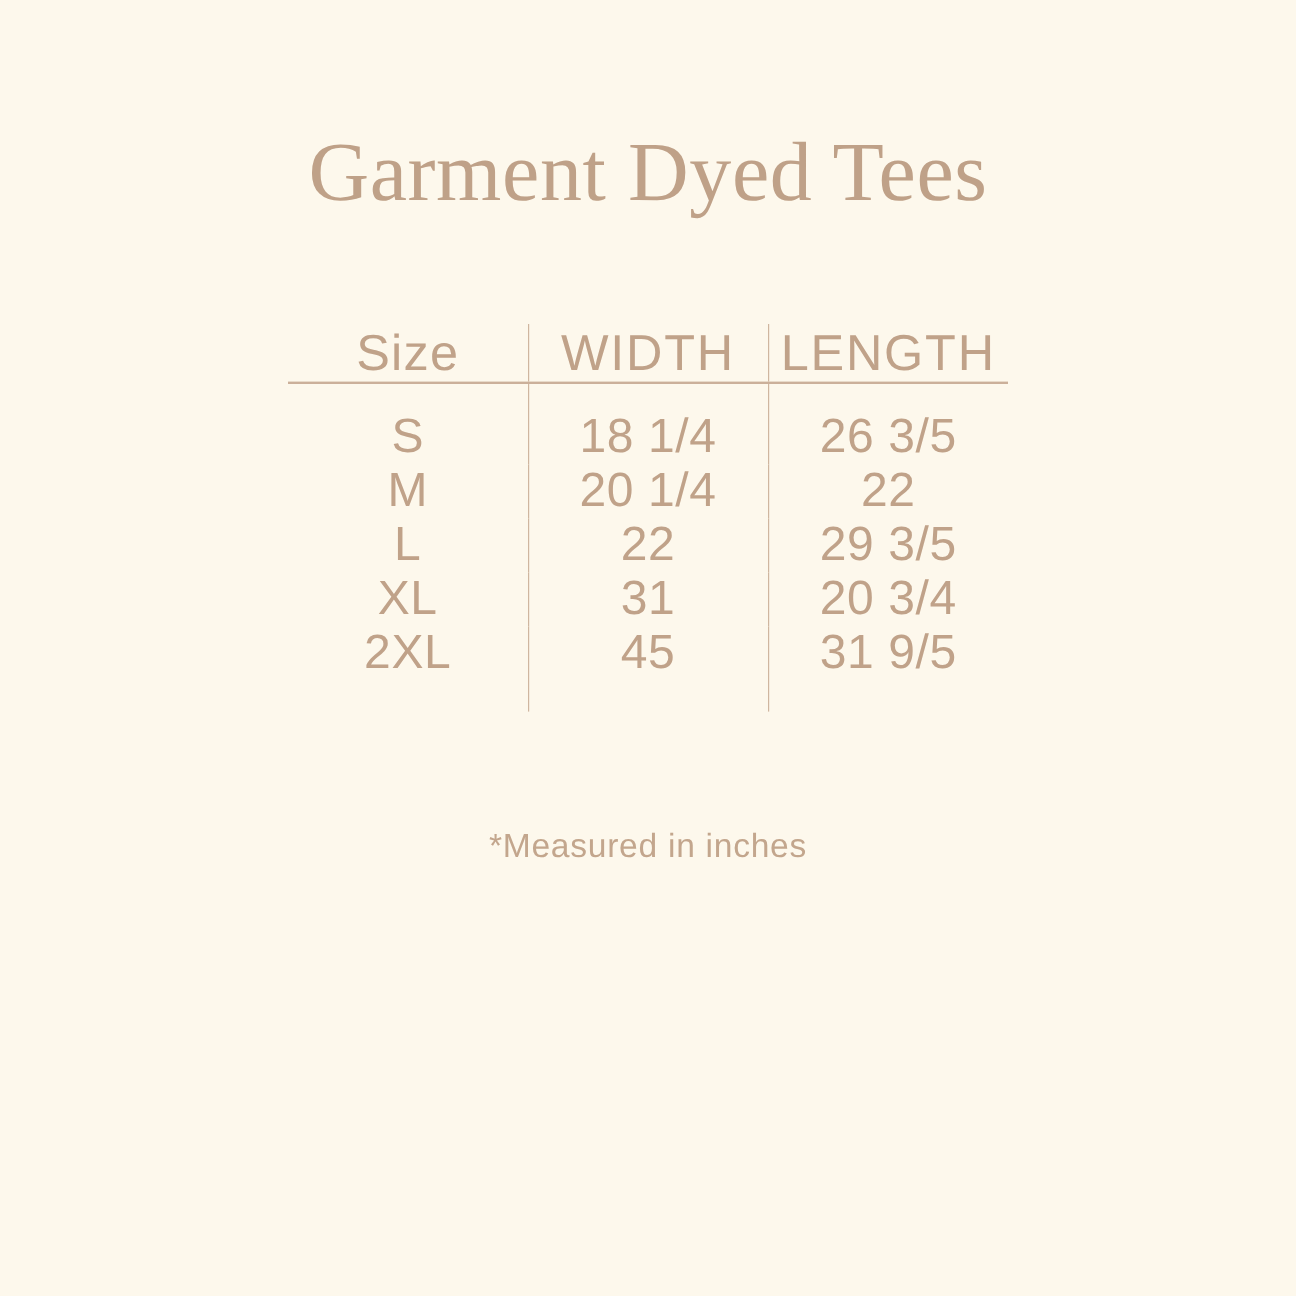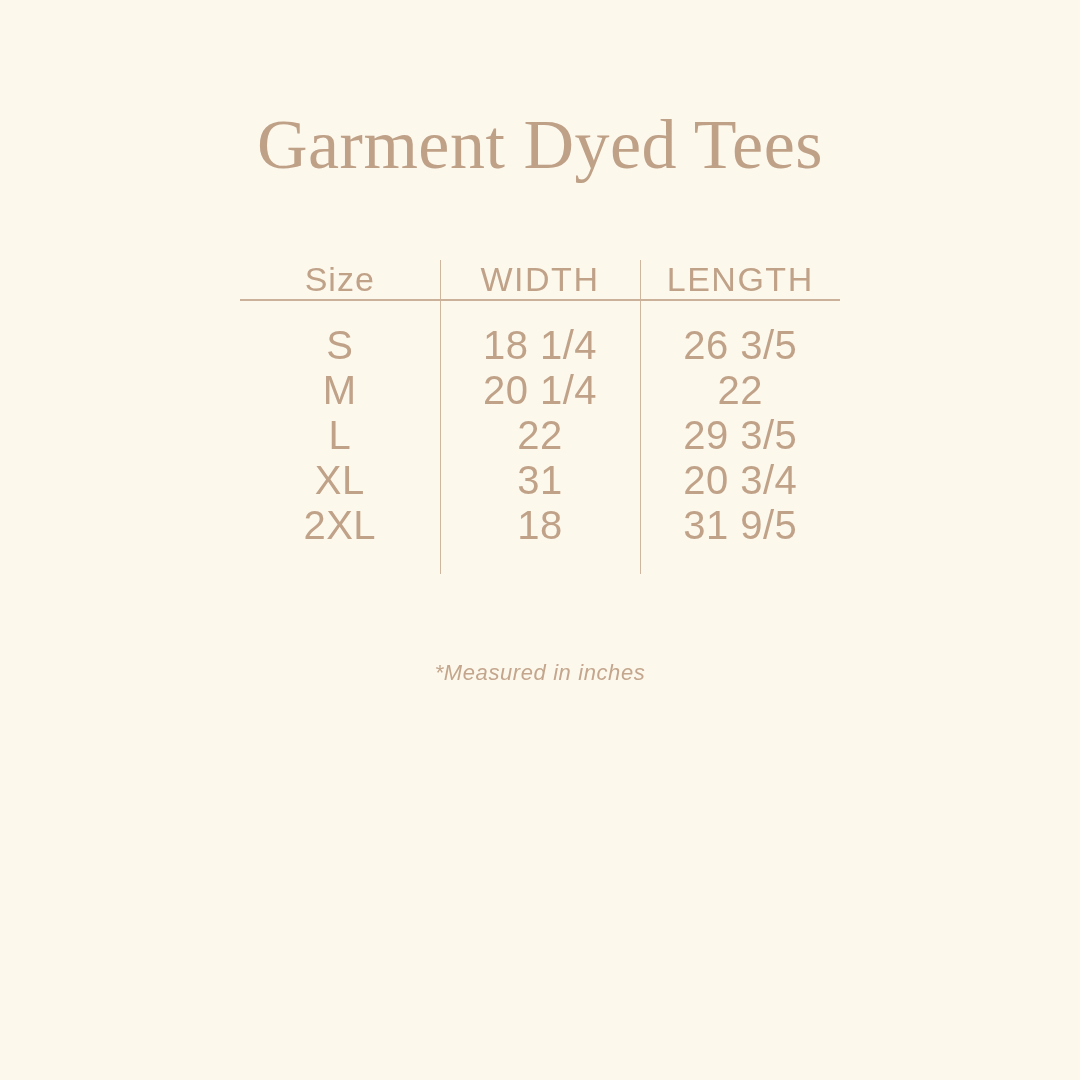--- a/index.html
+++ b/index.html
@@ -16,20 +16,21 @@
 
   .page {
     position: relative;
     width: 1080px;
     height: 1080px;
     background: #fdf8ec;
     box-sizing: border-box;
     display: flex;
     flex-direction: column;
     align-items: center;
+    gap: 10px;
   }
 
   .title-block {
     margin-top: 108px;
     text-align: center;
     line-height: 1.06;
   }
   .title-line {
     font-family: "Liberation Serif", serif;
     font-size: 70px;
@@ -54,21 +55,21 @@
   table.size-table td {
     border: none;
     padding: 0;
     text-align: center;
     color: #c0a289;
     font-family: "Liberation Sans", sans-serif;
     font-weight: 400;
   }
 
   thead th {
-    font-size: 34px;
+    font-size: 42px;
     letter-spacing: 1.5px;
     padding-bottom: 18px;
     color: #c0a289;
   }
   thead th.col-size {
     letter-spacing: 1px;
   }
 
   
   thead th.col-width,
@@ -100,25 +101,24 @@
   tbody tr:first-child td {
     padding-top: 22px;
   }
   tbody tr:last-child td {
     padding-bottom: 26px;
     margin-top: 32px;
   }
 
   .footnote {
     margin-top: 86px;
-    font-size: 22px;
+    font-size: 28px;
     color: #c3a68d;
     letter-spacing: 0.6px;
     font-family: "Liberation Sans", sans-serif;
-    font-style: italic;
   }
 </style>
 </head>
 <body>
 
 <div class="page">
 
   <div class="title-block">
     <div class="title-line">Garment Dyed Tees</div>
   </div>
@@ -159,21 +159,21 @@
           <td class="col-width">22</td>
           <td class="col-length">29 3/5</td>
         </tr>
         <tr>
           <td class="col-size">XL</td>
           <td class="col-width">31</td>
           <td class="col-length">20 3/4</td>
         </tr>
         <tr>
           <td class="col-size">2XL</td>
-          <td class="col-width">18</td>
+          <td class="col-width">45</td>
           <td class="col-length">31 9/5</td>
         </tr>
       </tbody>
     </table>
   </div>
 
   <div class="footnote">*Measured in inches</div>
 
 </div>
 

